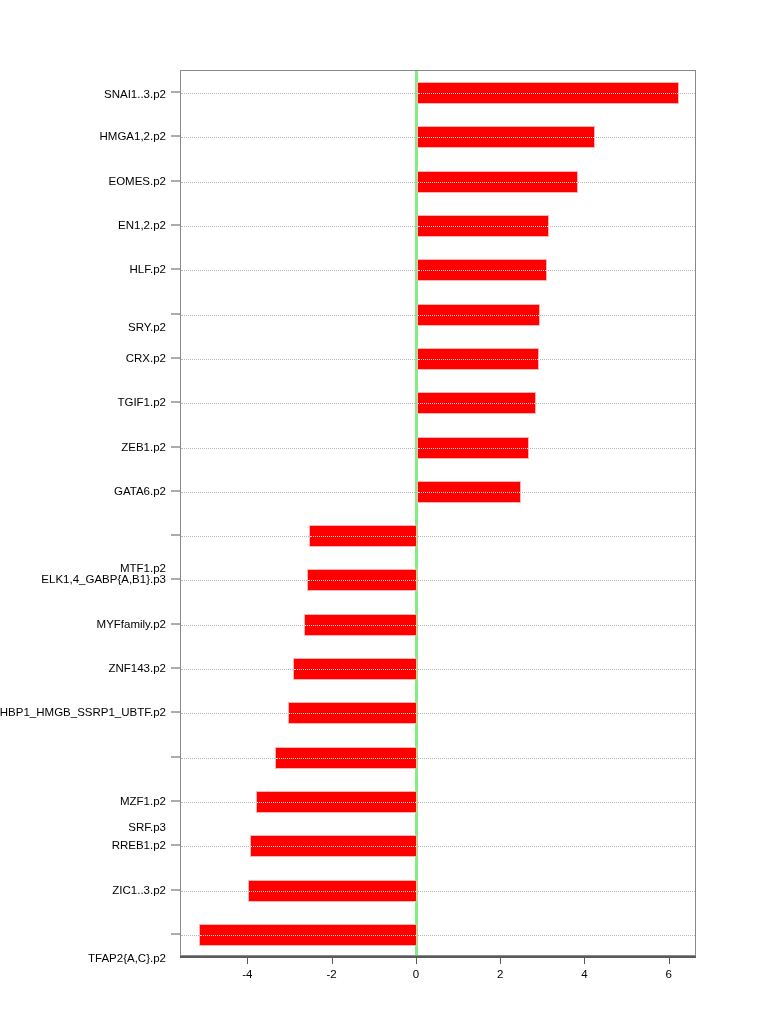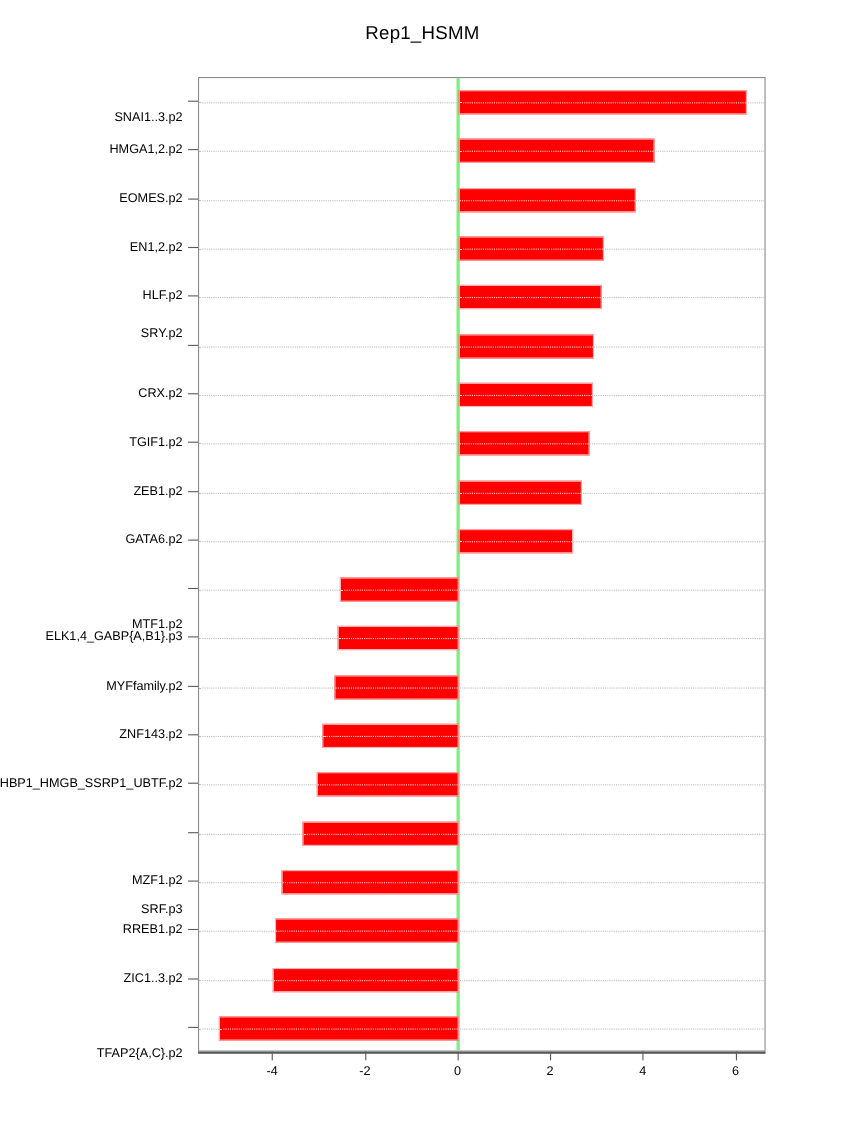--- a/index.html
+++ b/index.html
@@ -134,34 +134,33 @@
     text-align: center;
     font-size: 11.5px;
     color: #000;
   }
 </style>
 </head>
 <body>
 
 <div id="figure">
 
-  <div id="chart-title">Rep1_HSMM</div>
 
   <div id="y-labels">
-      <div class="y-label" style="top: 37px; margin-left: 44px;">SNAI1..3.p2</div>
+      <div class="y-label" style="top: 24px; margin-left: 44px;">SNAI1..3.p2</div>
       <div class="y-tick" style="top: 22.15px;"></div>
       <div class="y-label" style="top: 66.45px;">HMGA1,2.p2</div>
       <div class="y-tick" style="top: 66.45px;"></div>
       <div class="y-label" style="top: 110.75px;">EOMES.p2</div>
       <div class="y-tick" style="top: 110.75px;"></div>
       <div class="y-label" style="top: 155.05px;">EN1,2.p2</div>
       <div class="y-tick" style="top: 155.05px;"></div>
       <div class="y-label" style="top: 199.35px;">HLF.p2</div>
       <div class="y-tick" style="top: 199.35px;"></div>
-      <div class="y-label" style="top: 233px; text-align: right;">SRY.p2</div>
+      <div class="y-label" style="top: 257px; text-align: right;">SRY.p2</div>
       <div class="y-tick" style="top: 243.65px;"></div>
       <div class="y-label" style="top: 287.95px;">CRX.p2</div>
       <div class="y-tick" style="top: 287.95px;"></div>
       <div class="y-label" style="top: 332.25px;">TGIF1.p2</div>
       <div class="y-tick" style="top: 332.25px;"></div>
       <div class="y-label" style="top: 376.55px;">ZEB1.p2</div>
       <div class="y-tick" style="top: 376.55px;"></div>
       <div class="y-label" style="top: 420.85px;">GATA6.p2</div>
       <div class="y-tick" style="top: 420.85px;"></div>
       <div class="y-label" style="top: 465.15px; margin-top: 33px;">MTF1.p2</div>

